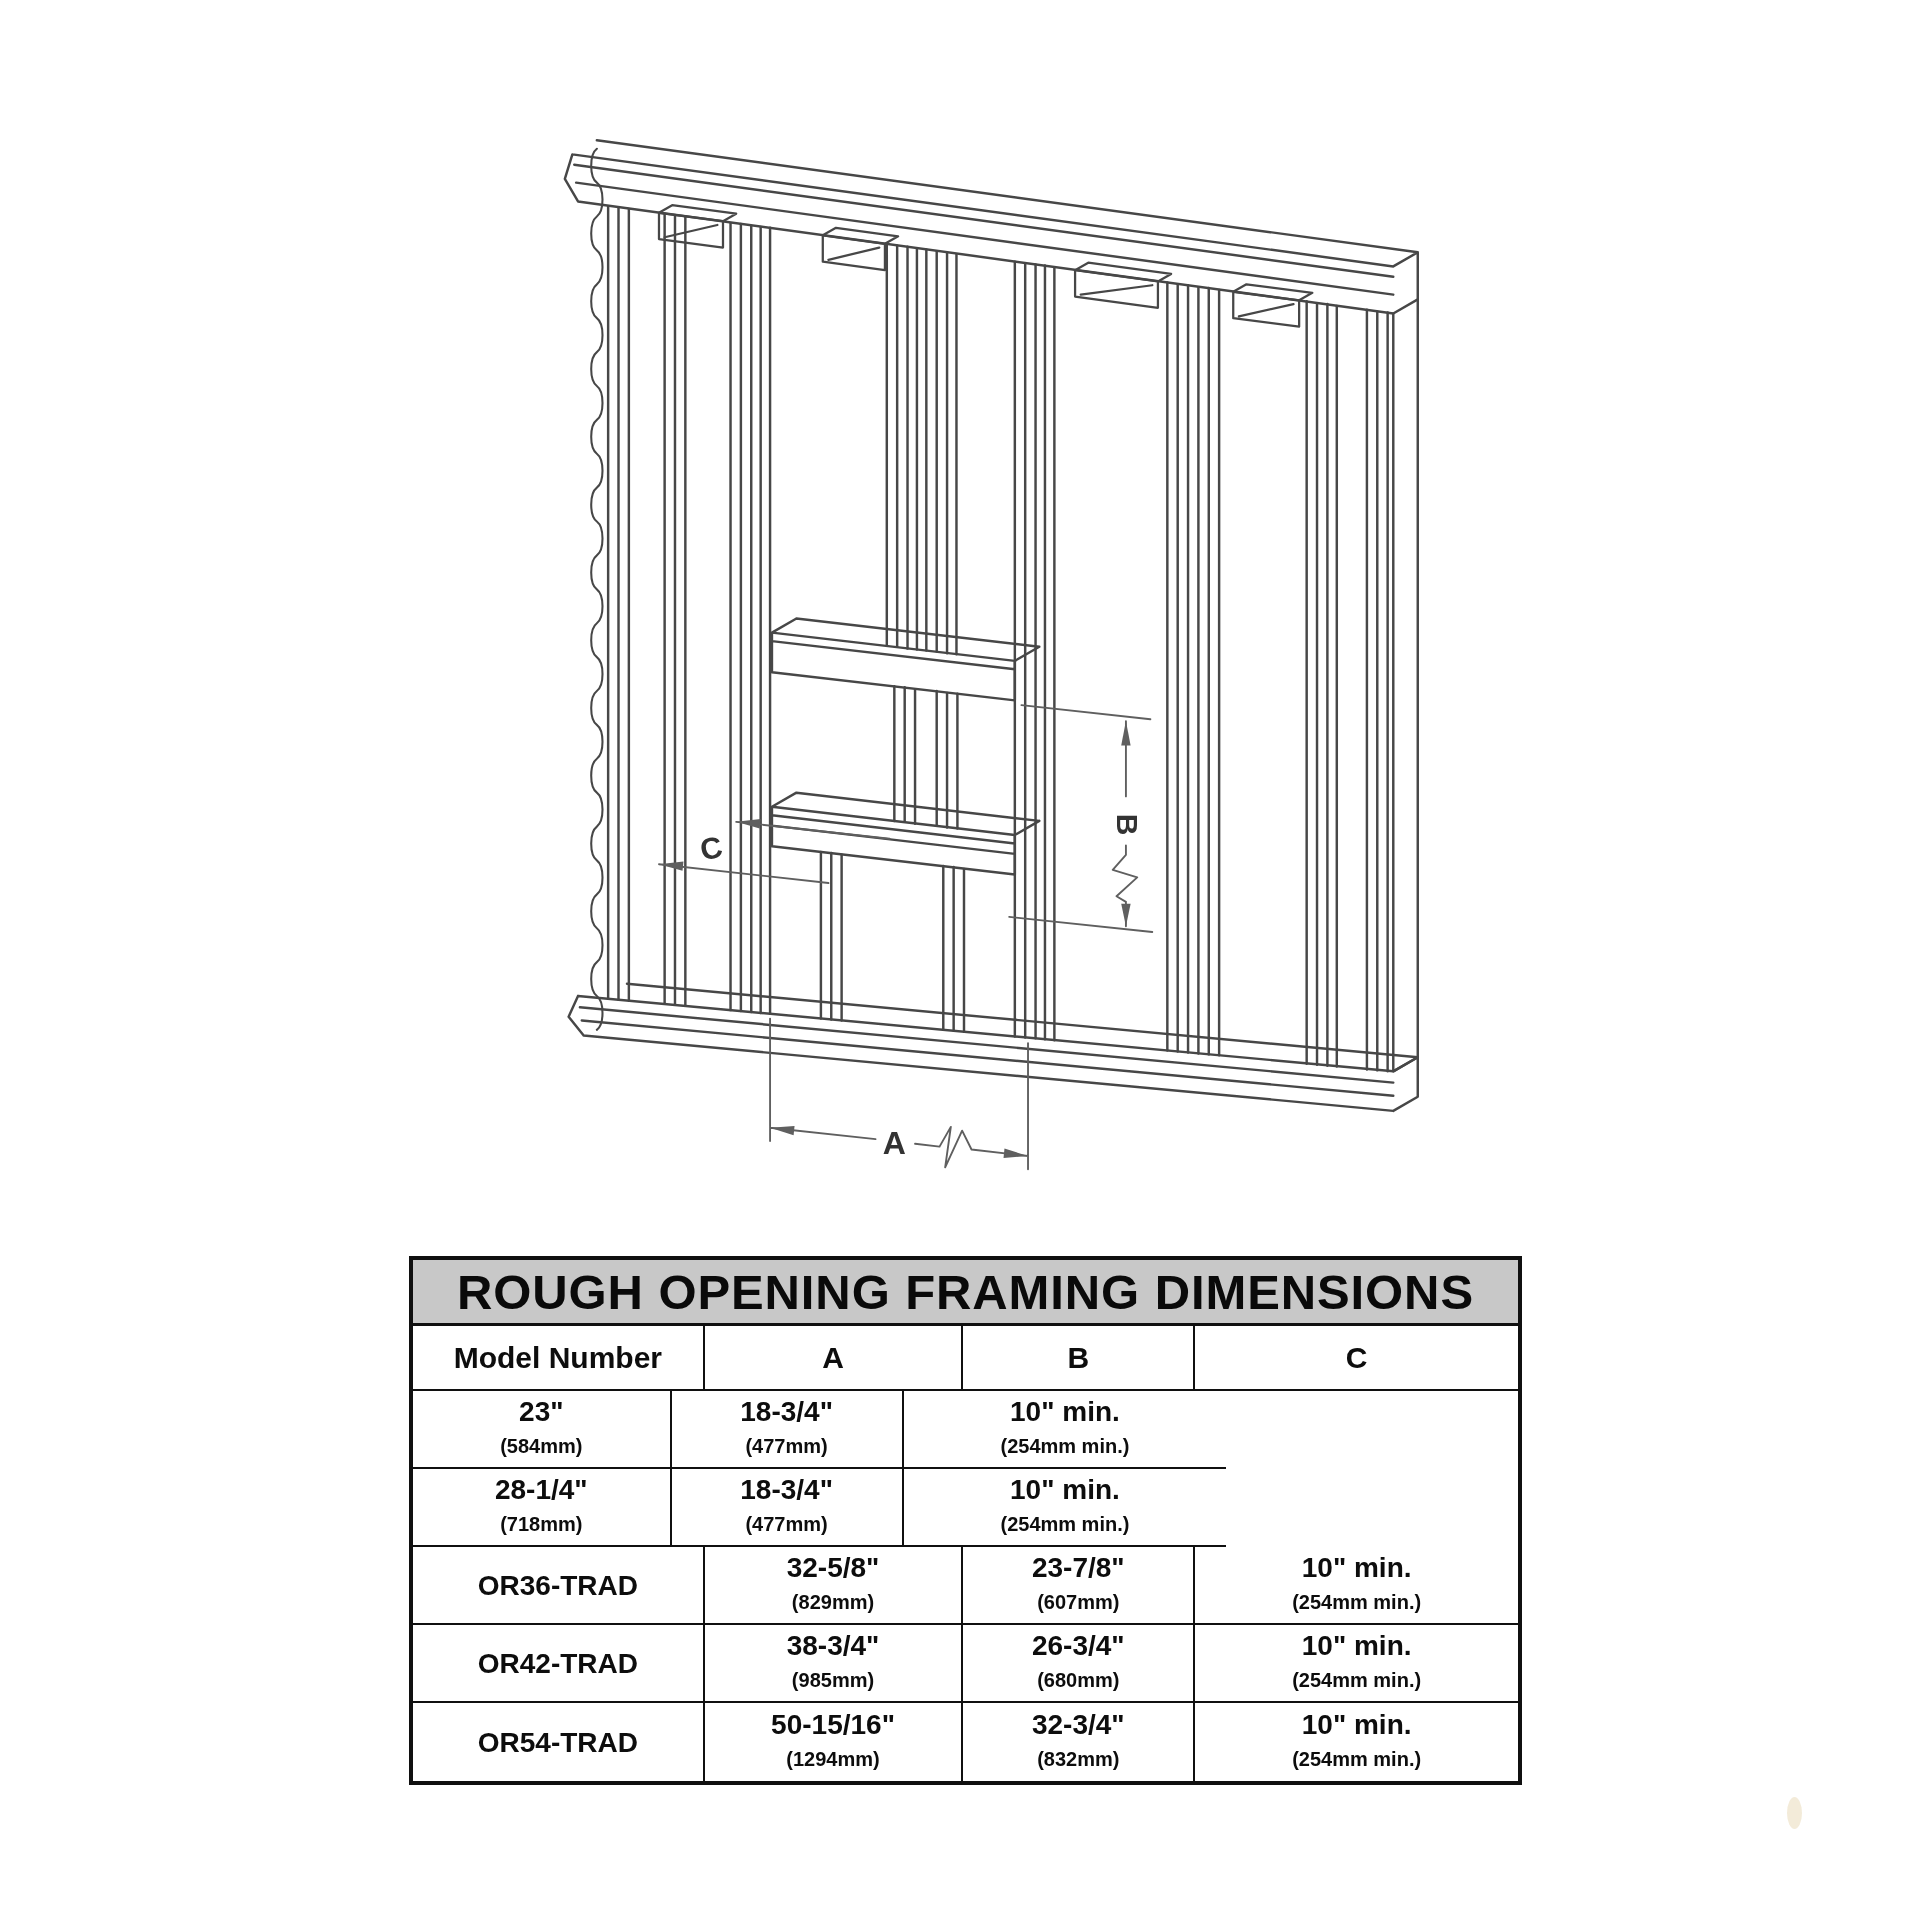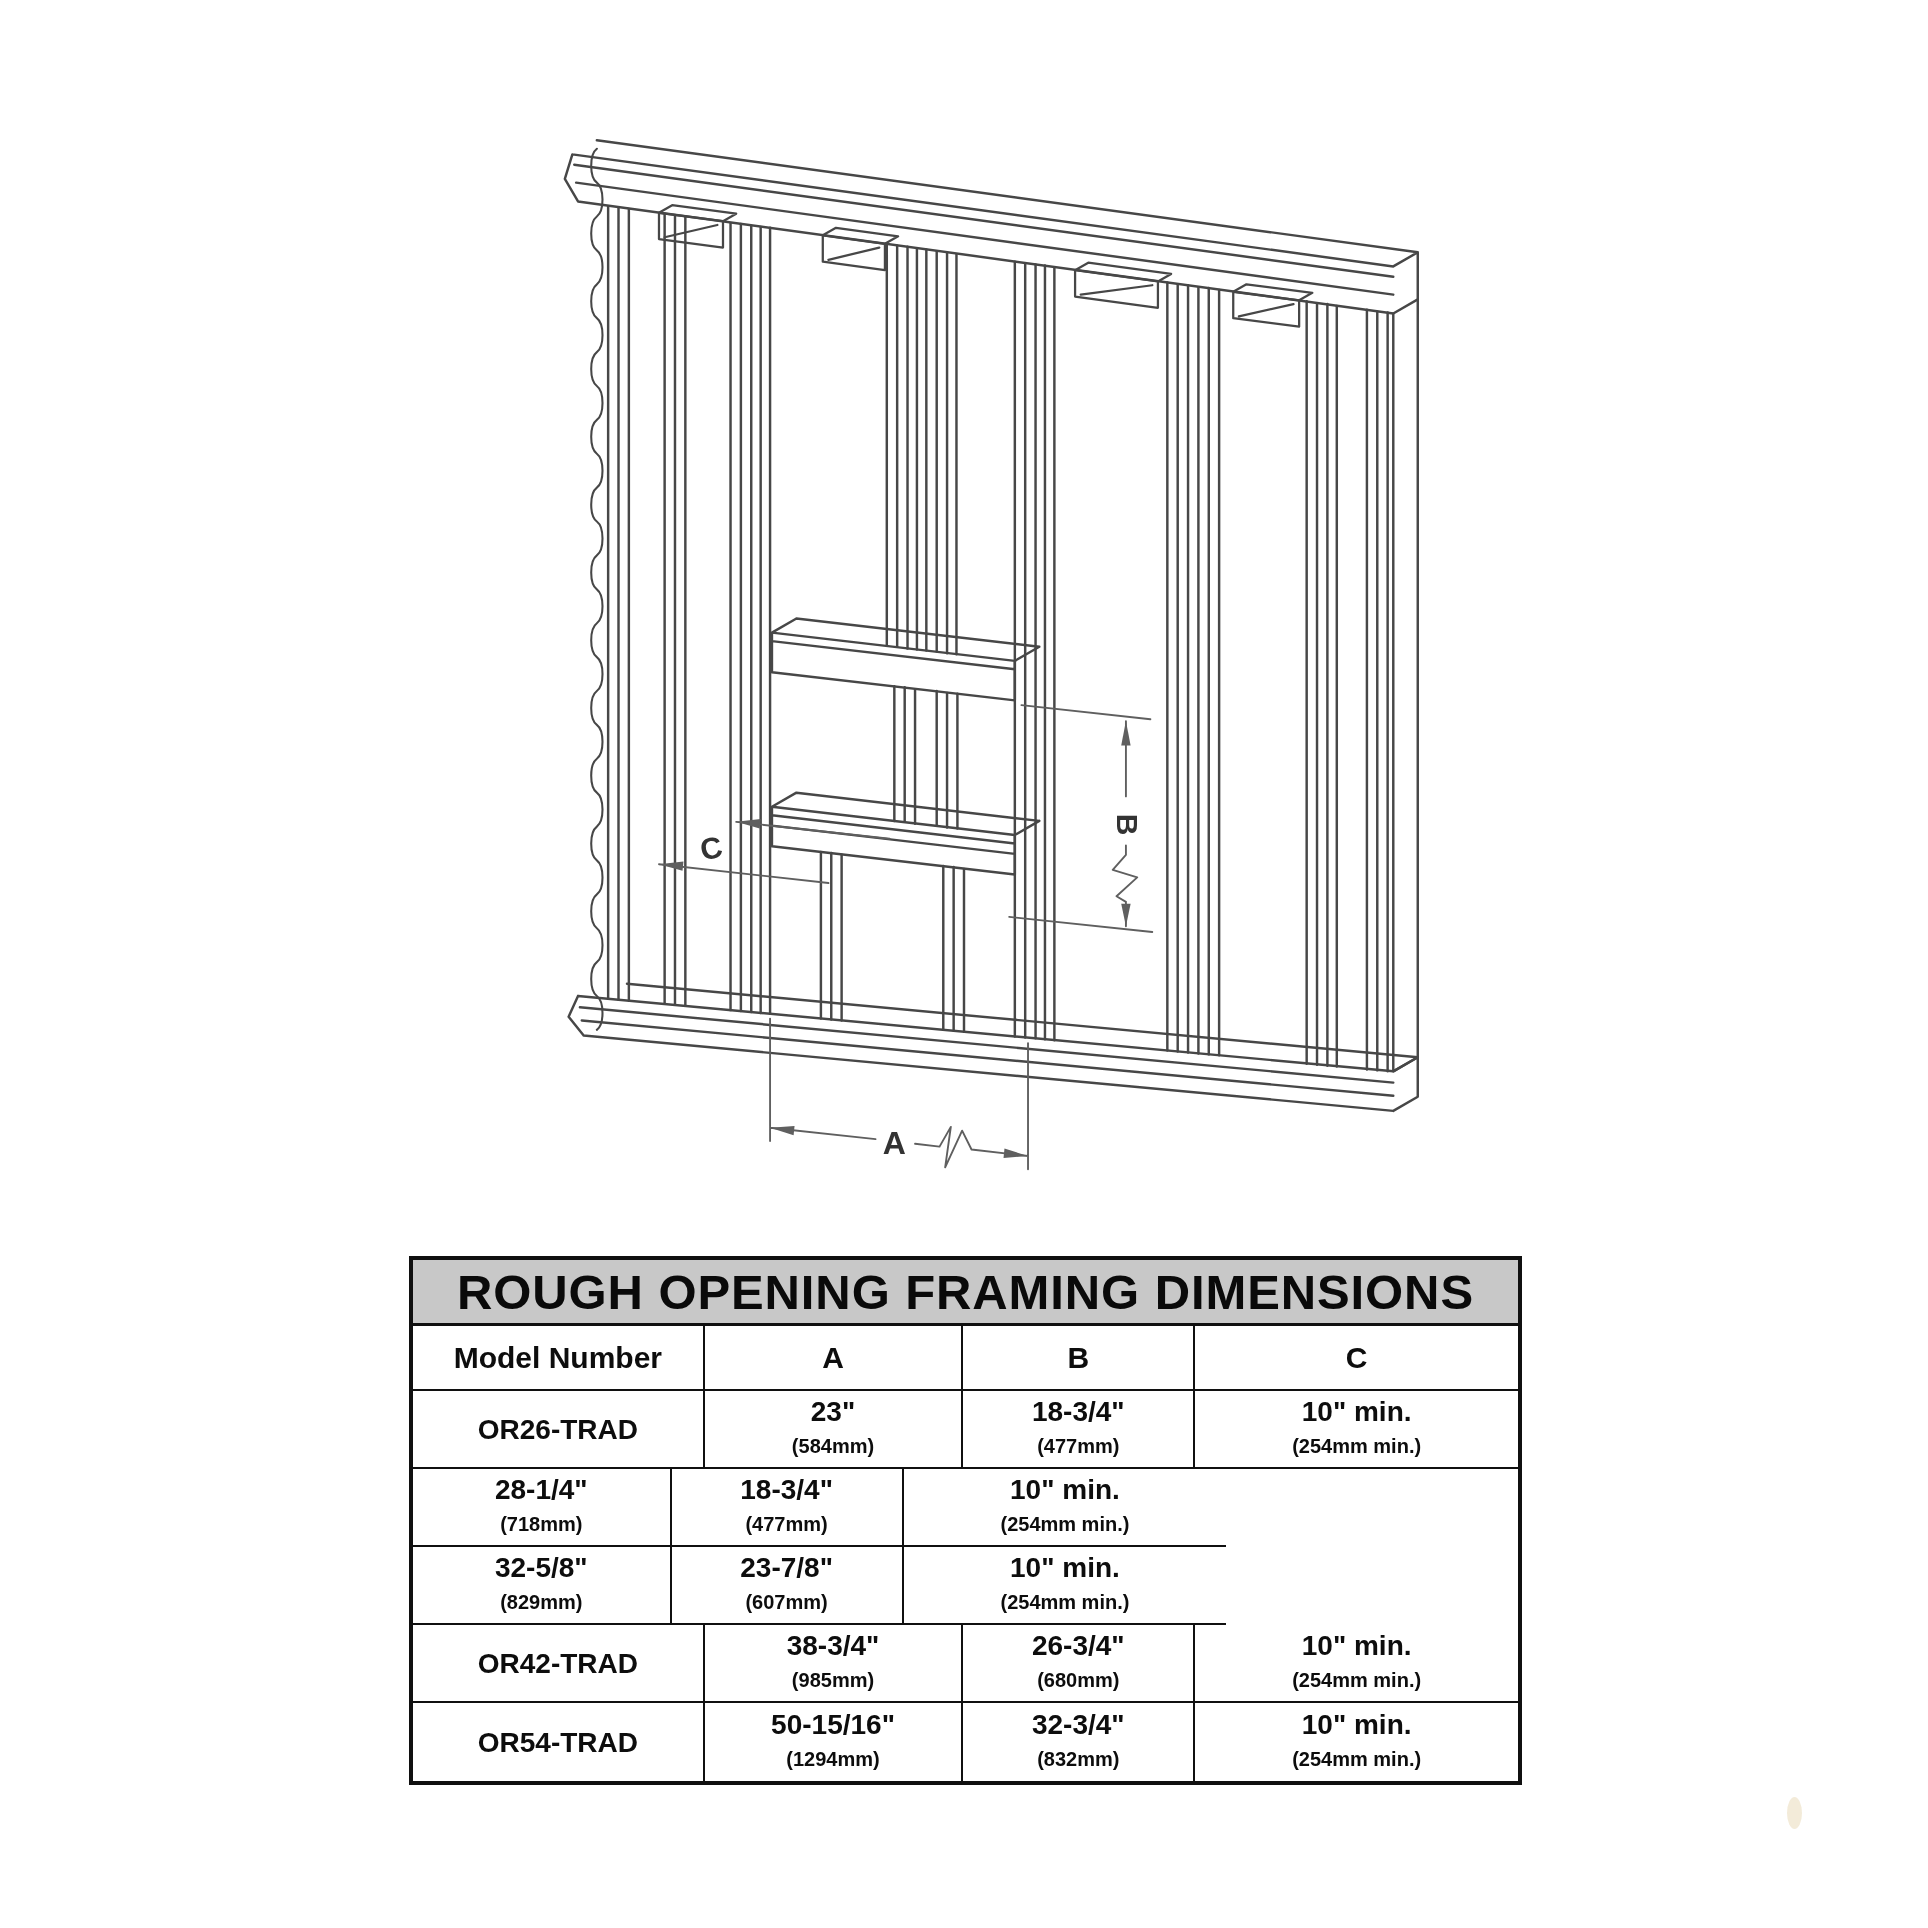--- a/index.html
+++ b/index.html
@@ -159,21 +159,20 @@
     <div class="ro-grid">
 
       <div class="ro-row hdr">
         <div class="ro-cell col-model">Model Number</div>
         <div class="ro-cell col-a">A</div>
         <div class="ro-cell col-b">B</div>
         <div class="ro-cell col-c">C</div>
       </div>
 
       <div class="ro-row data">
-        <div class="ro-cell col-model">OR26-TRAD</div>
         <div class="ro-cell col-a">
           <span>23"</span>
           <span class="l2">(584mm)</span>
         </div>
         <div class="ro-cell col-b">
           <span>18-3/4"</span>
           <span class="l2">(477mm)</span>
         </div>
         <div class="ro-cell col-c">
           <span>10" min.</span>
@@ -190,20 +189,21 @@
           <span>18-3/4"</span>
           <span class="l2">(477mm)</span>
         </div>
         <div class="ro-cell col-c">
           <span>10" min.</span>
           <span class="l2">(254mm min.)</span>
         </div>
       </div>
 
       <div class="ro-row data">
+        <div class="ro-cell col-model">OR36-TRAD</div>
         <div class="ro-cell col-a">
           <span>32-5/8"</span>
           <span class="l2">(829mm)</span>
         </div>
         <div class="ro-cell col-b">
           <span>23-7/8"</span>
           <span class="l2">(607mm)</span>
         </div>
         <div class="ro-cell col-c">
           <span>10" min.</span>

